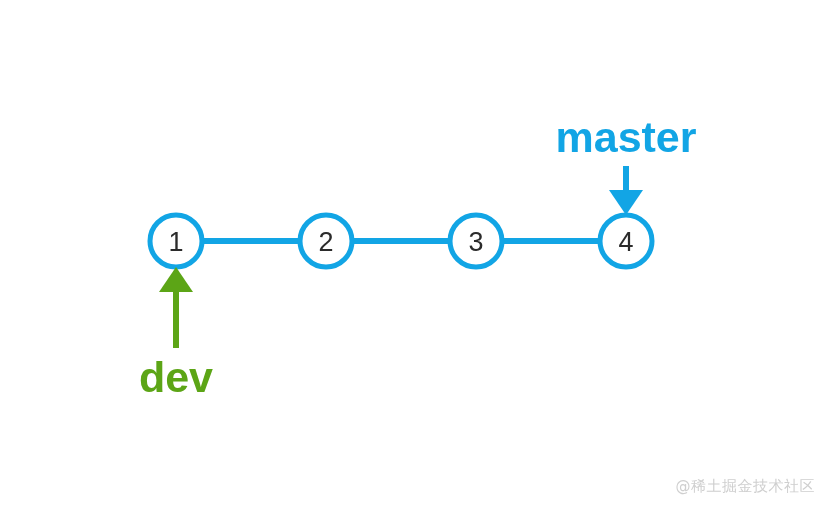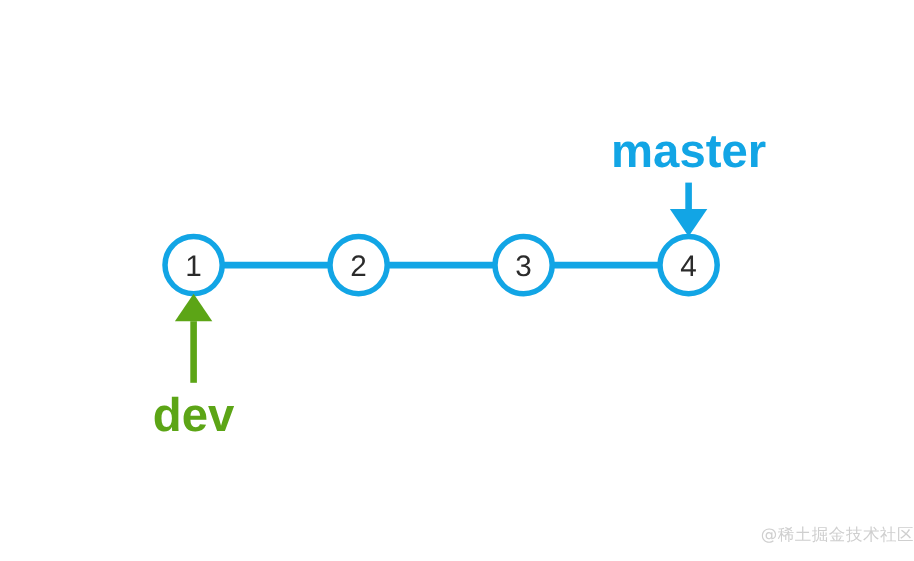--- a/index.html
+++ b/index.html
@@ -37,21 +37,21 @@
   .branch-label-master {
     fill: #12a5e5;
     text-anchor: middle;
   }
   .branch-label-dev {
     fill: #5ca516;
     text-anchor: middle;
   }
   .watermark-text {
     position: absolute;
-    right: 0;
+    right: 16px;
     bottom: 14px;
     font-family: "DejaVu Sans", sans-serif;
     font-size: 15px;
     color: #cfcfcf;
     letter-spacing: 0.5px;
     white-space: nowrap;
     user-select: none;
   }
 </style>
 </head>

